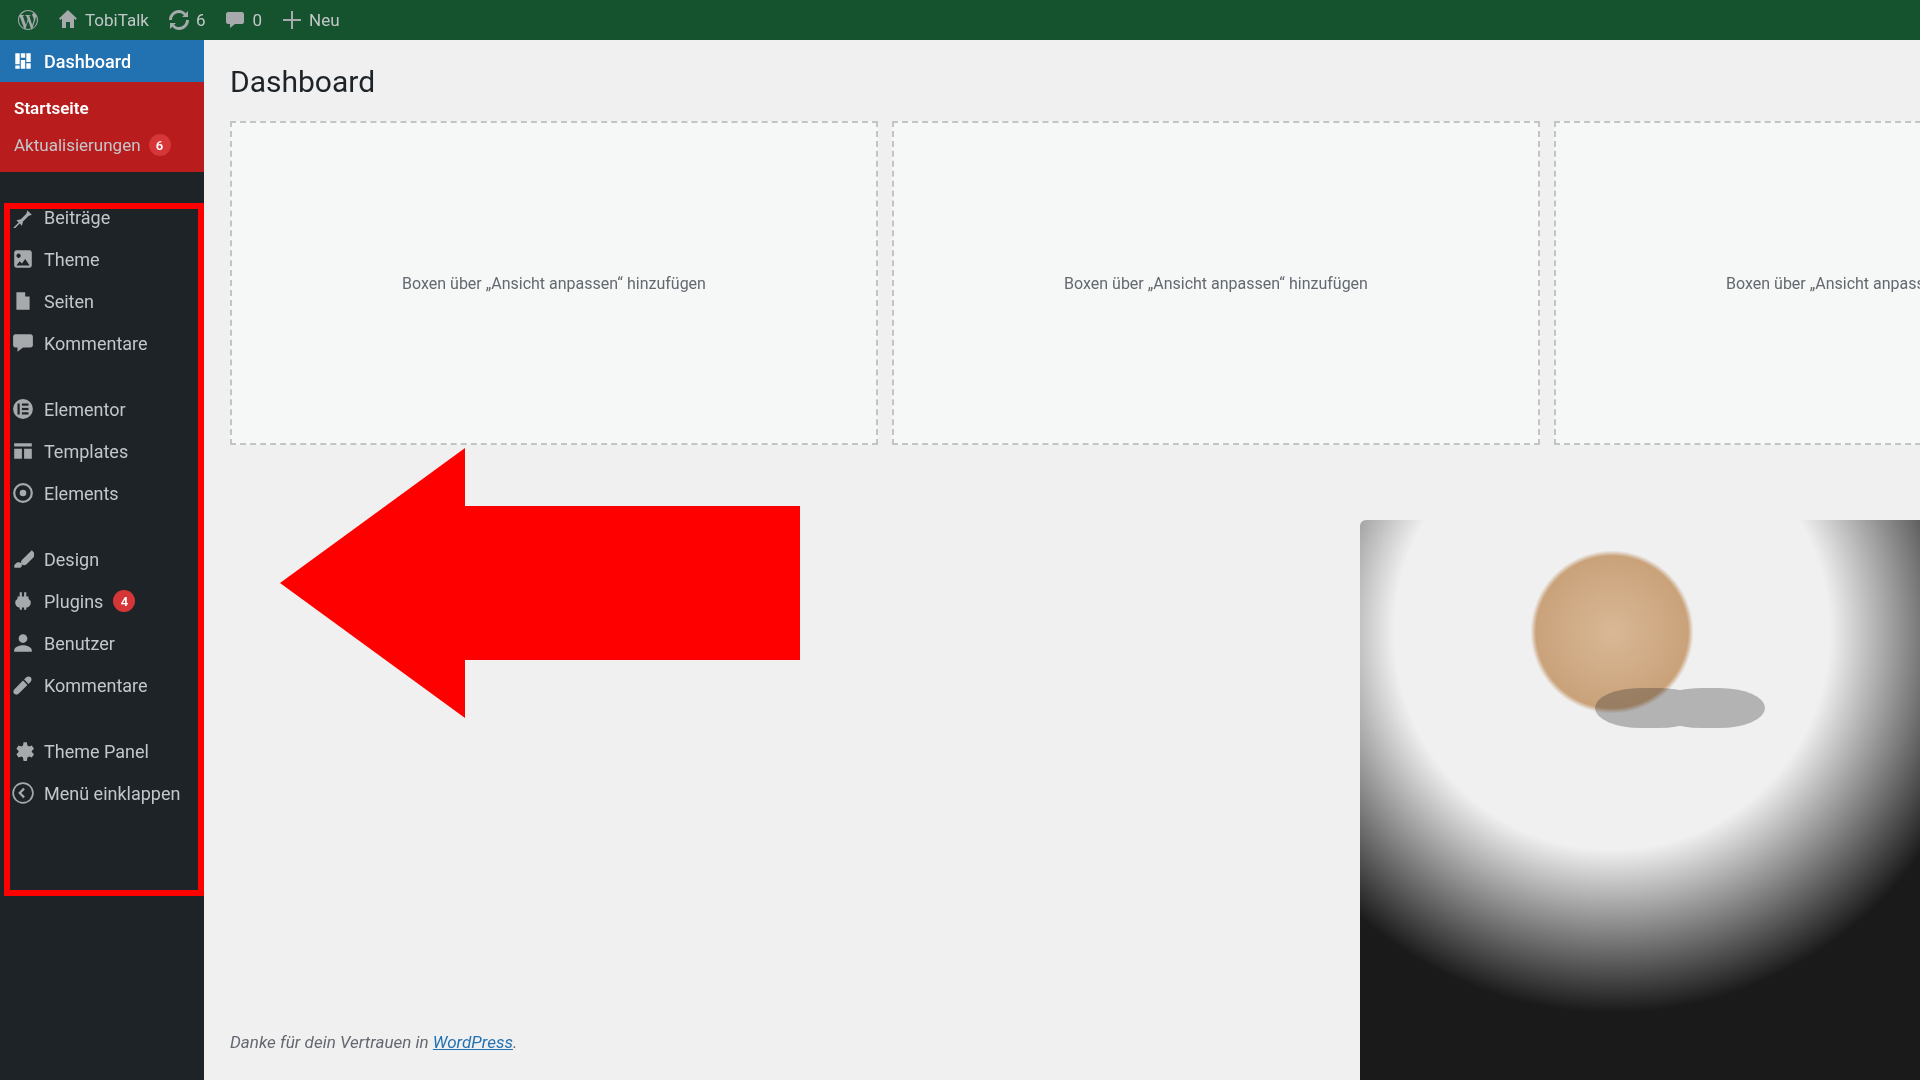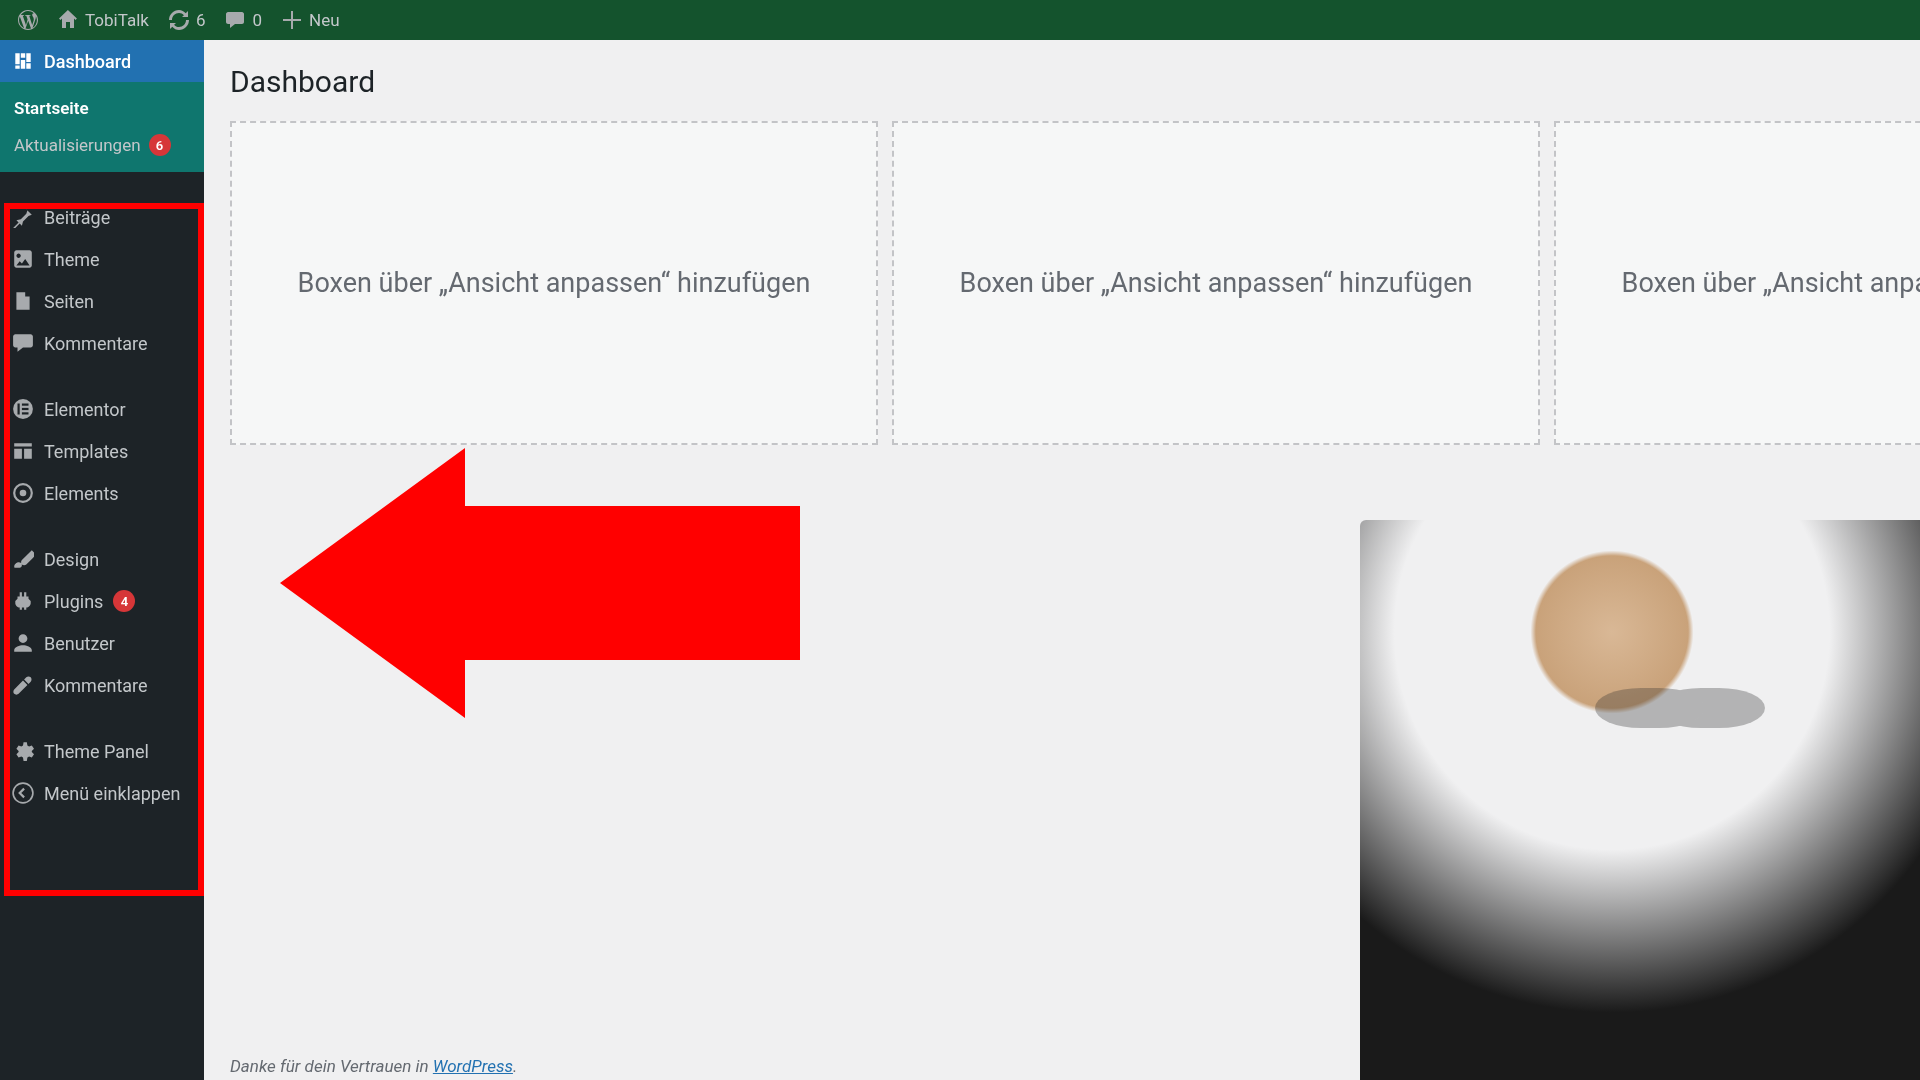--- a/index.html
+++ b/index.html
@@ -10,41 +10,41 @@
 .adminbar .ab-item { display: flex; align-items: center; gap: 7px; padding: 0 10px; height: 100%; cursor: pointer; }
 .adminbar svg { width: 20px; height: 20px; fill: #a7aaad; }
 
 
 .sidebar { position: absolute; top: 40px; left: 0; bottom: 0; width: 204px; background: #1d2327; color: #c3c7ca; font-size: 18px; }
 .menu-item { display: flex; align-items: center; gap: 10px; padding: 10px 12px; cursor: pointer; position: relative; }
 .menu-item.current { background: #2271b1; color: #fff; font-weight: 500; }
 .menu-item.current::after { content: ""; position: absolute; right: -10px; top: 50%; transform: translateY(-50%); border: 10px solid transparent; border-right-color: #f0f0f1; }
 .menu-item svg { width: 22px; height: 22px; fill: #a7aaad; flex-shrink: 0; }
 .menu-item.current svg { fill: #fff; }
-.submenu { background: #0f766e; padding: 8px 0; }
+.submenu { background: #b91c1c; padding: 8px 0; }
 .sub-item { padding: 8px 14px; font-size: 17px; color: #c3c7ca; cursor: pointer; display: flex; align-items: center; gap: 8px; }
 .sub-item.current { color: #fff; font-weight: 600; }
 .badge { display: inline-flex; align-items: center; justify-content: center; min-width: 22px; height: 22px; padding: 0 6px; border-radius: 11px; background: #d63638; color: #fff; font-size: 13px; font-weight: 600; }
 .sep { height: 24px; }
 
 
 .redbox { position: absolute; border: 6px solid #ff0000; pointer-events: none; }
 
 
 .content { position: absolute; top: 40px; left: 204px; right: 0; bottom: 0; padding: 24px 26px 60px; }
 .content h1 { font-size: 30px; font-weight: 400; color: #1d2327; margin-bottom: 22px; }
 .boxes { display: flex; gap: 14px; }
-.box { flex: 0 0 648px; height: 324px; border: 2px dashed #c3c4c7; display: flex; align-items: center; justify-content: center; color: #646970; font-size: 27px; background: #f6f7f7; }
+.box { flex: 0 0 648px; height: 324px; border: 2px dashed #c3c4c7; display: flex; align-items: center; justify-content: center; color: #646970; font-size: 16px; background: #f6f7f7; }
 .box:last-child { flex: 0 0 648px; }
 
 
 .arrow { position: absolute; }
 
 
-.footer { position: absolute; bottom: 4px; left: 230px; font-size: 17px; font-style: italic; color: #646970; }
+.footer { position: absolute; bottom: 28px; left: 230px; font-size: 17px; font-style: italic; color: #646970; }
 .footer a { color: #2271b1; text-decoration: underline; }
 
 
 .webcam { position: absolute; right: 0; bottom: 0; width: 560px; height: 560px; background: radial-gradient(circle at 45% 20%, #d9b896 0%, #c9a27a 14%, #f0f0f1 15%, #f0f0f1 40%, #1a1a1a 70%); border-top-left-radius: 6px; overflow: hidden; }
 .webcam::before { content: ""; position: absolute; left: 42%; top: 30%; width: 110px; height: 40px; background: #2a2a2a; border-radius: 50%/60%; box-shadow: 60px 0 0 #2a2a2a; opacity: .3; }
 </style>
 </head>
 <body>
 
 <div class="adminbar">

